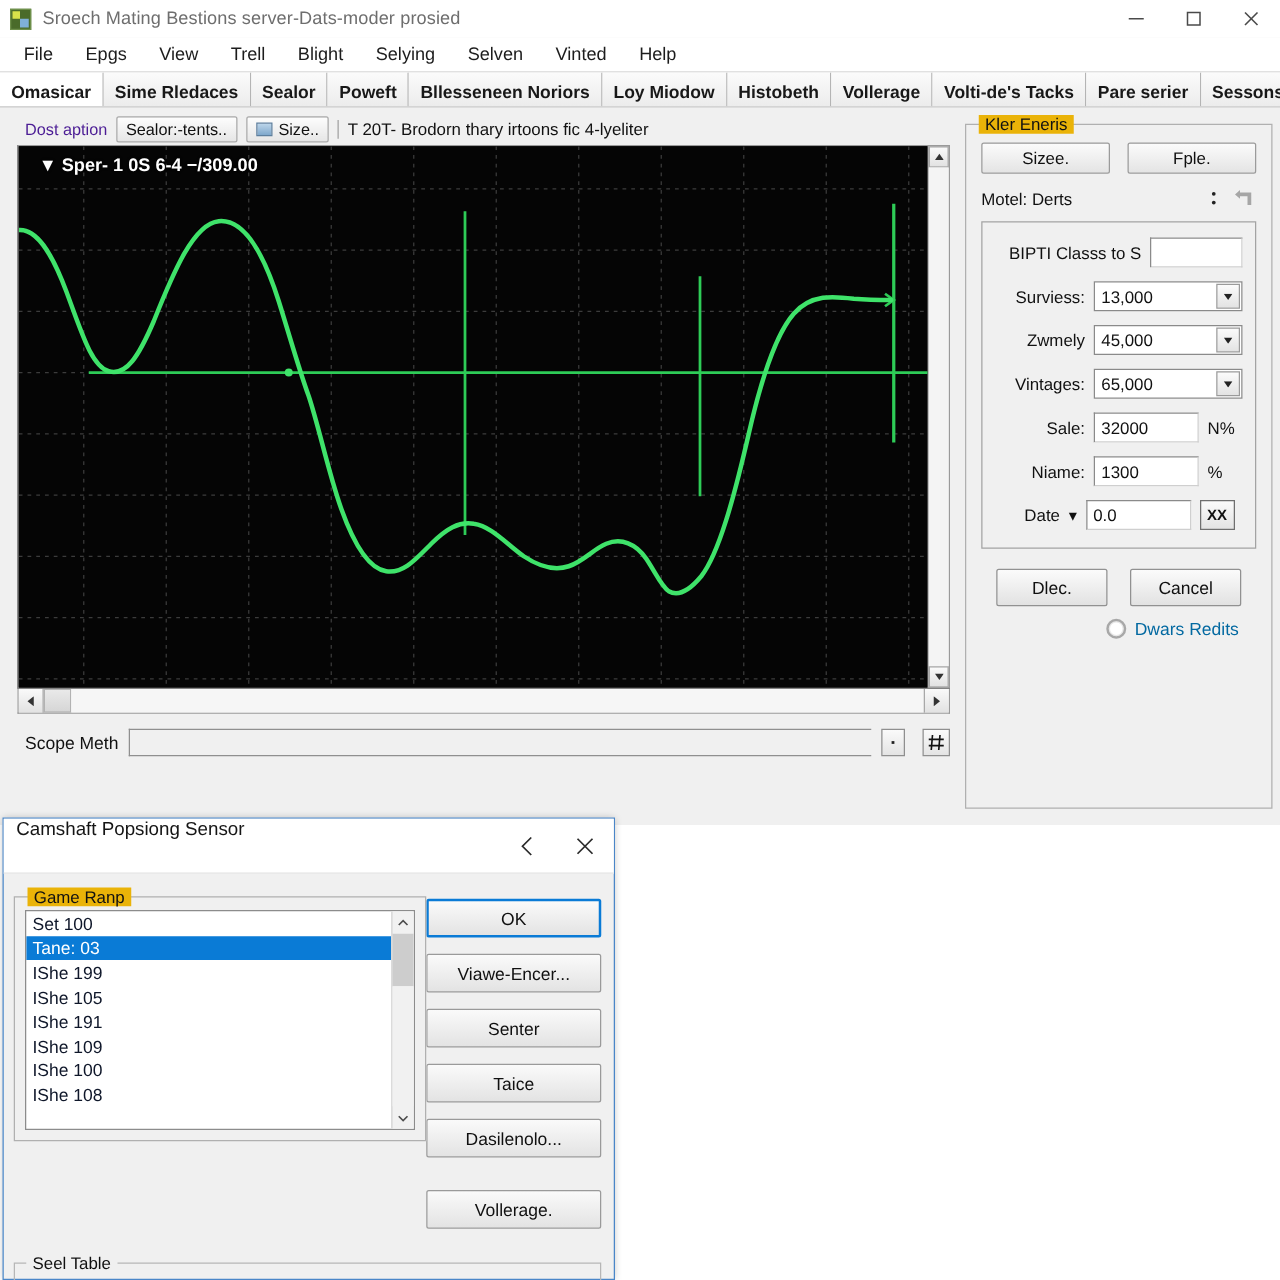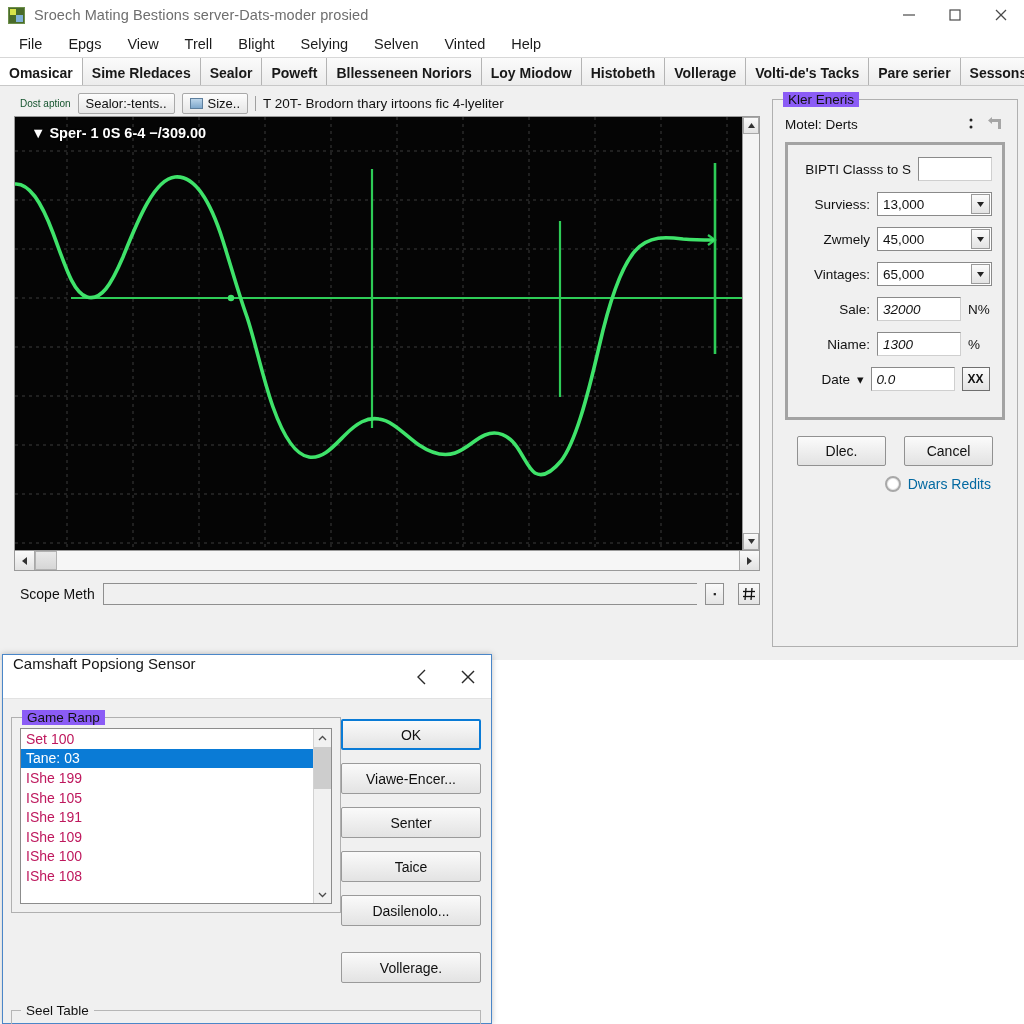--- a/index.html
+++ b/index.html
@@ -113,21 +113,21 @@
 
   
   .subtoolbar {
     height: 26px;
     display: flex;
     align-items: center;
     gap: 7px;
     padding-left: 14px;
   }
   .sub-label {
-    font-size: 10px; color: #14532d; white-space: nowrap;
+    font-size: 13px; color: #4c1d95; white-space: nowrap;
   }
   .tool-btn {
     height: 21px;
     background: linear-gradient(#fdfdfd, #e6e6e6);
     border: 1px solid #a9a9a9;
     border-radius: 2px;
     font-size: 13px;
     color: #101010;
     display: flex; align-items: center; gap: 5px;
     padding: 0 7px;
@@ -239,21 +239,21 @@
   .groupbox {
     position: relative;
     border: 1px solid #b0b0b0;
     margin-top: 9px;
     padding: 14px 12px 10px 12px;
     background: #f0f0f0;
   }
   .groupbox > .gb-title {
     position: absolute;
     top: -8px; left: 10px;
-    background: #8b5cf6;
+    background: #eab308;
     padding: 0 5px;
     font-size: 13.5px;
     color: #111;
     white-space: nowrap;
   }
   .rp-outer { height: 548px; }
   .btn-row { display: flex; gap: 14px; margin-bottom: 10px; }
   .panel-btn {
     flex: 1; height: 25px;
     background: linear-gradient(#fbfbfb,#e4e4e4);
@@ -266,42 +266,42 @@
     display: flex; align-items: center;
     margin-bottom: 8px;
     height: 20px;
   }
   .model-label { font-size: 13.5px; color: #111; white-space: nowrap; }
   .dots-icon { margin-left: auto; margin-right: 12px; color: #222; font-size: 14px; letter-spacing: 0; line-height: 8px; }
   .back-icon { color: #9c9c9c; width: 20px; display:flex; align-items:center; justify-content:center; }
 
   .inner-group {
     position: relative;
-    border: 3px solid #a3a3a3;
+    border: 1px solid #a3a3a3;
     padding: 12px 10px 10px 10px;
   }
   .field-row {
     display: flex; align-items: center;
     margin-bottom: 11px;
     gap: 7px;
   }
   .field-label {
     font-size: 13.5px; color: #111; white-space: nowrap;
     text-align: right;
   }
   .tf {
     height: 24px;
     background: #ffffff;
     border: 1px solid #8a8a8a;
     border-right-color: #cfcfcf;
     border-bottom-color: #cfcfcf;
     font-size: 13.5px; color: #111;
     display: flex; align-items: center;
     padding-left: 5px;
-    overflow: hidden; white-space: nowrap; font-style: italic;
+    overflow: hidden; white-space: nowrap;
   }
   .combo {
     height: 24px; flex: 1;
     background: #ffffff;
     border: 1px solid #8a8a8a;
     display: flex; align-items: center;
     font-size: 13.5px; color: #111;
     padding-left: 5px;
     position: relative;
   }
@@ -376,21 +376,21 @@
   .listbox {
     height: 176px;
     background: #ffffff;
     border: 1px solid #8c8c8c;
     display: flex;
     overflow: hidden;
   }
   .list-items { flex: 1; }
   .list-item {
     height: 19.6px;
-    font-size: 14px; color: #be185d;
+    font-size: 14px; color: #0f172a;
     padding-left: 5px;
     display: flex; align-items: center;
     white-space: nowrap;
   }
   .list-item.selected { background: #0a7bd6; color: #ffffff; }
   .list-scroll {
     width: 18px; flex: none;
     background: #f1f1f1;
     border-left: 1px solid #d2d2d2;
     display: flex; flex-direction: column;
@@ -609,20 +609,24 @@
                 </g>
               </svg>
           </div>
         </div>
       </div>
 
       <div class="right-pane">
         <div class="groupbox rp-outer">
           <div class="gb-title">Kler Eneris</div>
 
+          <div class="btn-row">
+            <div class="panel-btn">Sizee.</div>
+            <div class="panel-btn">Fple.</div>
+          </div>
 
           <div class="model-row">
             <div class="model-label">Motel: Derts</div>
             <div class="dots-icon">
               <svg width="4" height="16" viewBox="0 0 4 16">
                   <circle cx="2" cy="4" r="1.5" fill="#222"></circle>
                   <circle cx="2" cy="11" r="1.5" fill="#222"></circle>
                 </svg>
             </div>
             <div class="back-icon">
@@ -680,21 +684,21 @@
               <div class="tf" style="width:84px">32000</div>
               <div class="unit">N%</div>
             </div>
 
             <div class="field-row">
               <div class="field-label" style="width:72px">Niame:</div>
               <div class="tf" style="width:84px">1300</div>
               <div class="unit">%</div>
             </div>
 
-            <div class="field-row" style="margin-bottom:16px">
+            <div class="field-row" style="margin-bottom:4px">
               <div class="field-label" style="width:52px">Date</div>
               <div class="tiny-dot">▾</div>
               <div class="tf" style="width:84px">0.0</div>
               <div class="xx-btn">XX</div>
             </div>
           </div>
 
           <div class="bottom-btns">
             <div class="big-btn">Dlec.</div>
             <div class="big-btn">Cancel</div>

